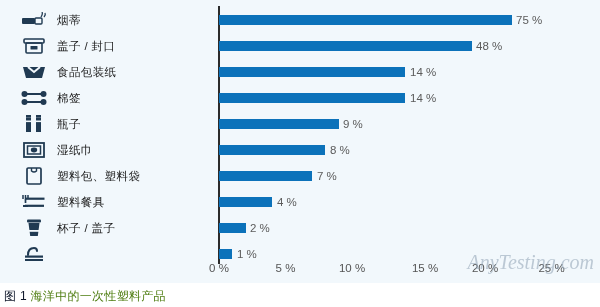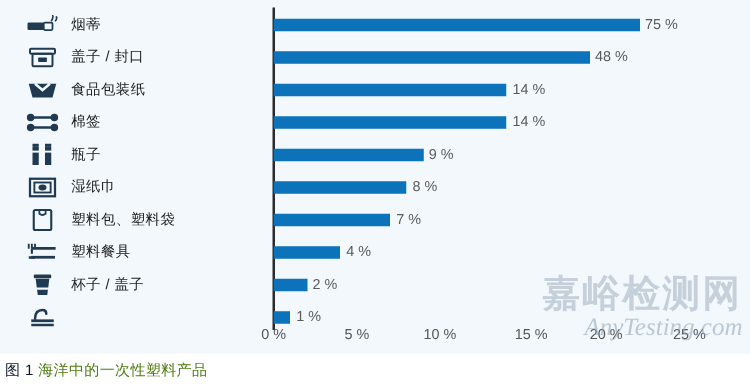--- a/index.html
+++ b/index.html
@@ -278,21 +278,20 @@
     </div>
 
     <div class="tick-label" style="left:219px;">0 %</div>
     <div class="tick-label" style="left:285.5px;">5 %</div>
     <div class="tick-label" style="left:352px;">10 %</div>
     <div class="tick-label" style="left:425px;">15 %</div>
     <div class="tick-label" style="left:485px;">20 %</div>
     <div class="tick-label" style="left:551.5px;">25 %</div>
 
     <div id="watermark">
-      <div id="wm-cn">嘉峪检测网</div>
       <div id="wm-en">AnyTesting.com</div>
     </div>
 
   </div>
 
   <div id="caption">
     <span class="cap-num">图 1 </span><span class="cap-text">海洋中的一次性塑料产品</span>
   </div>
 
 </div>

